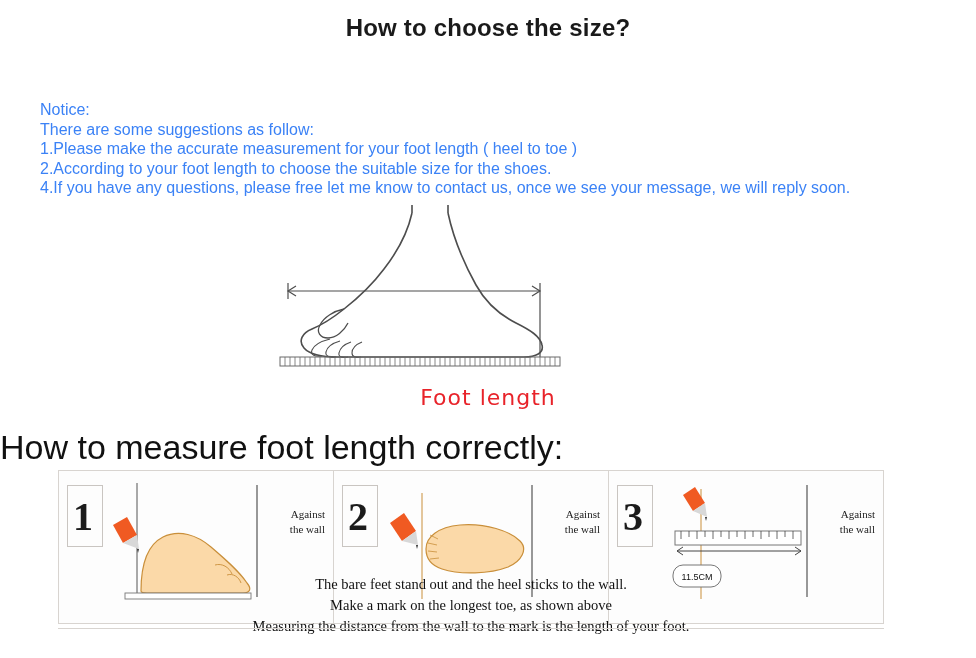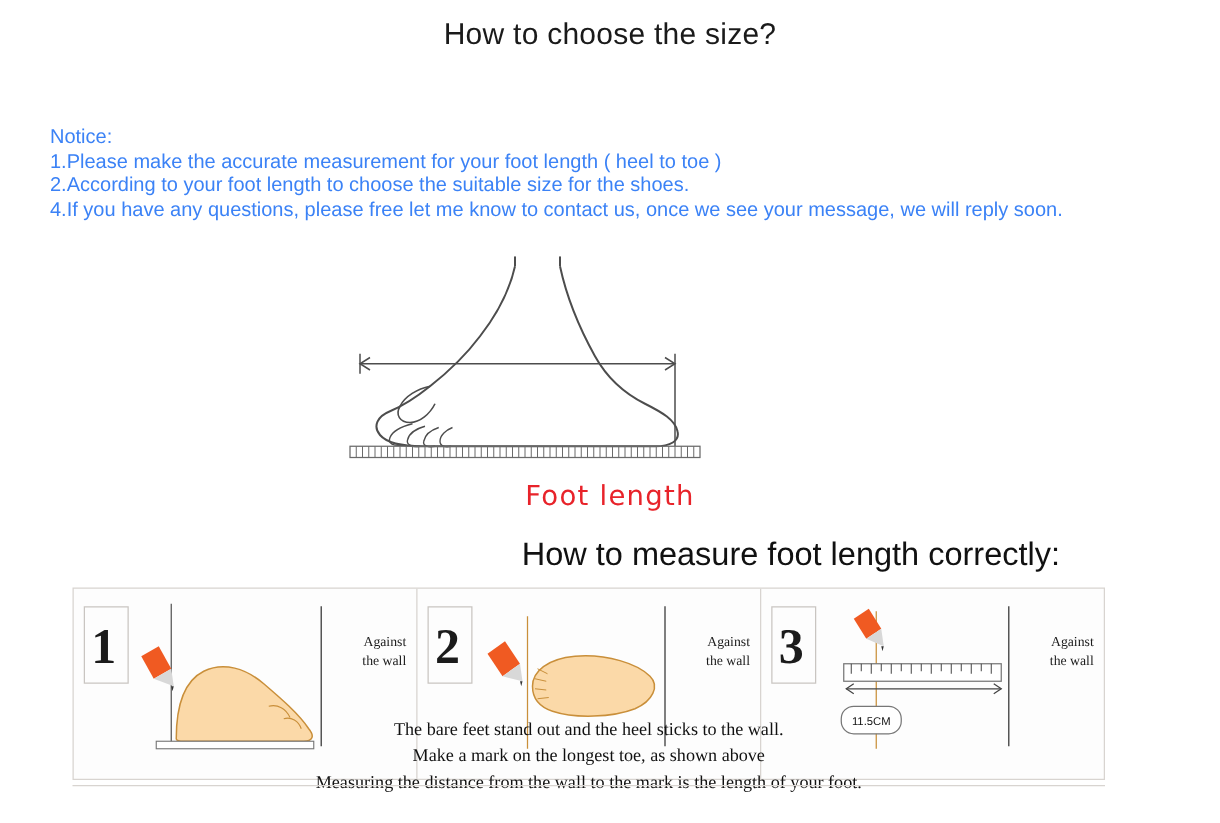--- a/index.html
+++ b/index.html
@@ -20,21 +20,21 @@
     width: 976px;
     height: 658px;
   }
   .main-title {
     position: absolute;
     top: 14px;
     left: 0;
     width: 976px;
     text-align: center;
     font-size: 24px;
-    font-weight: 400;
+    font-weight: 700;
     color: #1a1a1a;
     letter-spacing: 0.2px;
   }
   .notice-block {
     position: absolute;
     top: 64px;
     left: 40px;
     width: 900px;
     font-size: 16px;
     line-height: 19.5px;
@@ -60,22 +60,22 @@
     color: #e8232a;
     font-size: 22px;
     font-family: "DejaVu Sans", sans-serif;
     letter-spacing: 1px;
   }
   .sub-title {
     position: absolute;
     top: 428px;
     left: 0;
     width: 848px;
-    text-align: right;
-    font-size: 26px;
+    text-align: left;
+    font-size: 34px;
     font-weight: 400;
     color: #111111;
   }
   .steps-panel {
     position: absolute;
     top: 470px;
     left: 58px;
     width: 826px;
     height: 154px;
     border: 1px solid #d8d4d0;
@@ -159,20 +159,21 @@
 </style>
 </head>
 <body>
 
 <div class="page">
 
   <div class="main-title">How to choose the size?</div>
 
   <div class="notice-block">
     <div class="notice-line">Notice:</div>
+    <div class="notice-line">There are some suggestions as follow:</div>
     <div class="notice-line">1.Please make the accurate measurement for your foot length ( heel to toe )</div>
     <div class="notice-line">2.According to your foot length to choose the suitable size for the shoes.</div>
     <div class="notice-line">4.If you have any questions, please free let me know to contact us, once we see your message, we will reply soon.</div>
   </div>
 
   <div class="foot-figure">
     <svg width="480" height="175" viewBox="0 0 480 175" xmlns="http://www.w3.org/2000/svg">
 
       <path d="M200 8 C 206 36, 218 62, 228 80 C 238 98, 252 110, 268 118 C 282 125, 292 131, 294 140
                C 296 148, 288 152, 276 152 L 90 152

